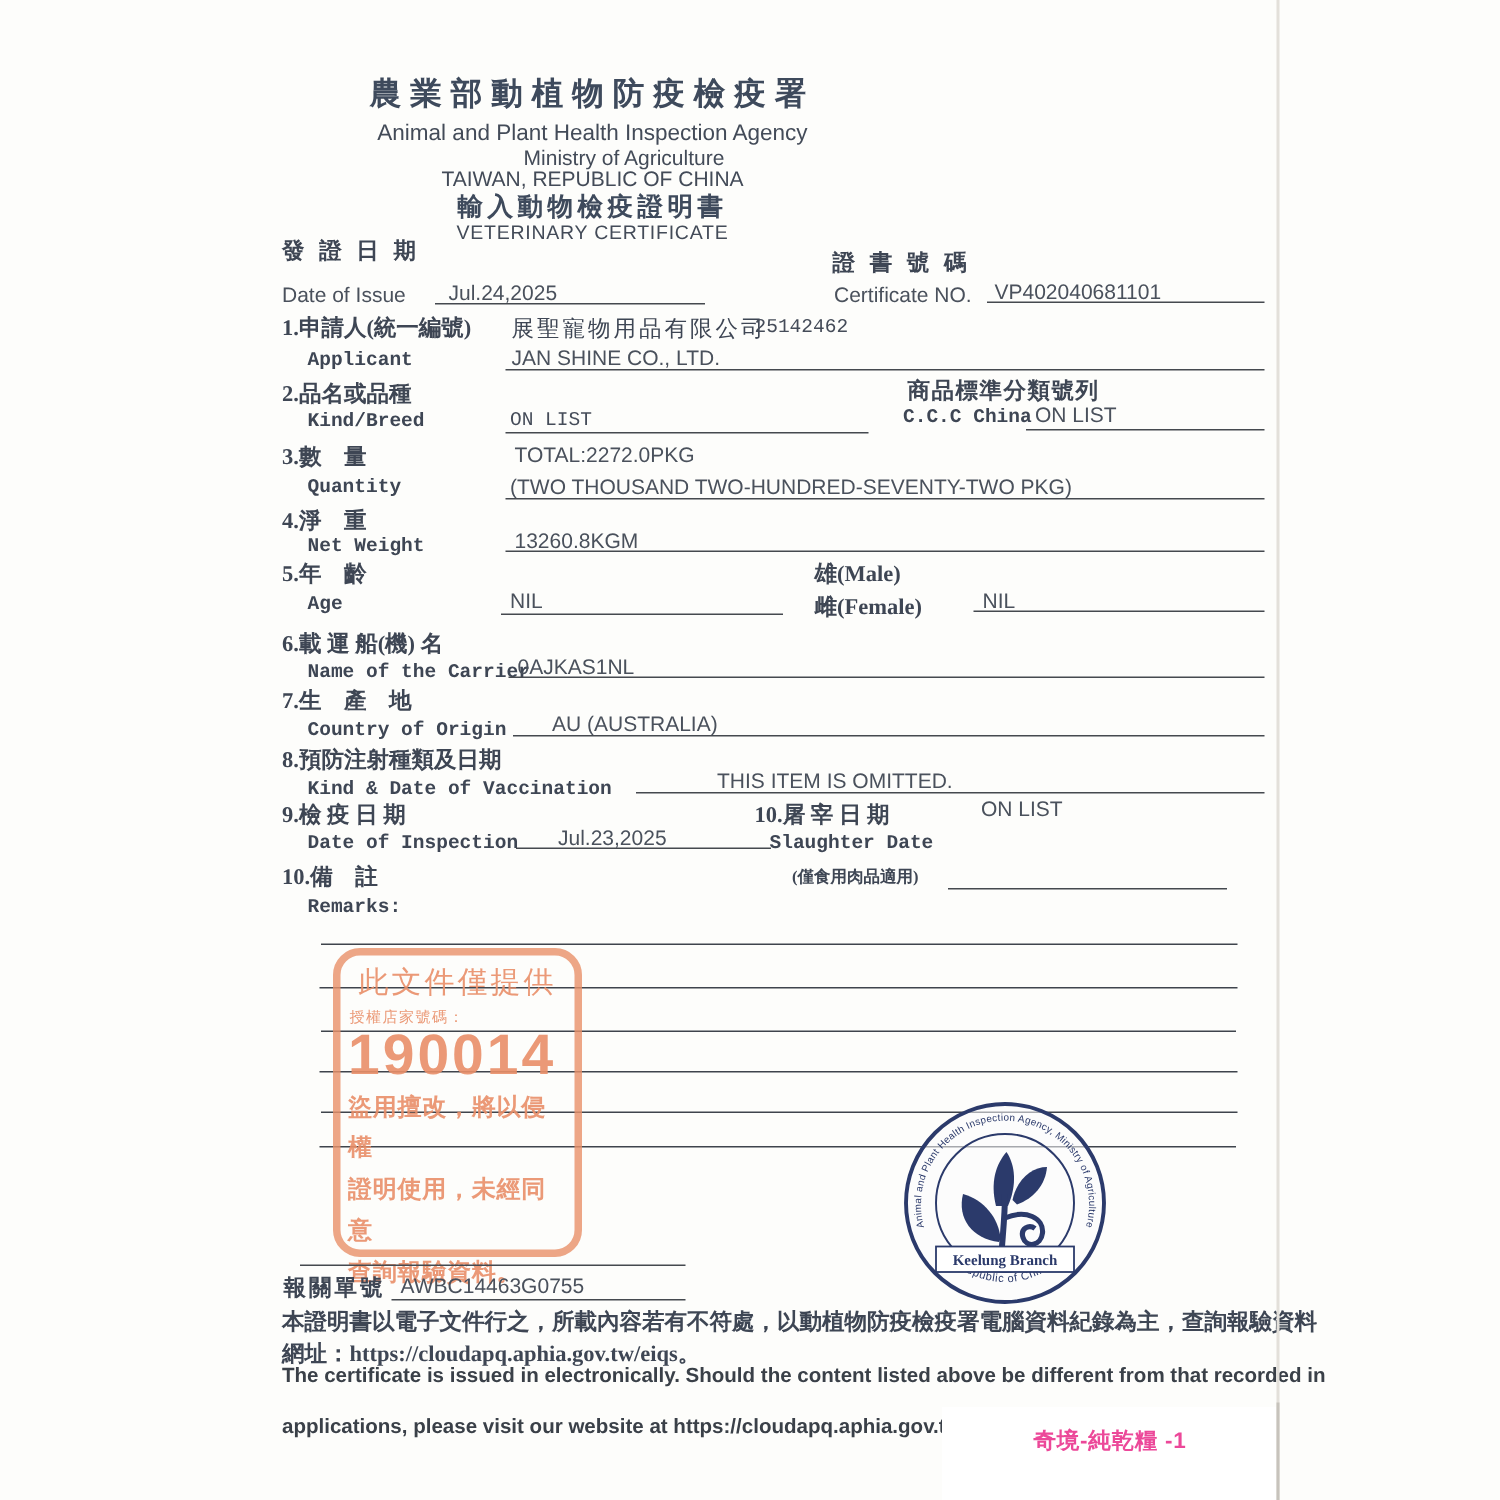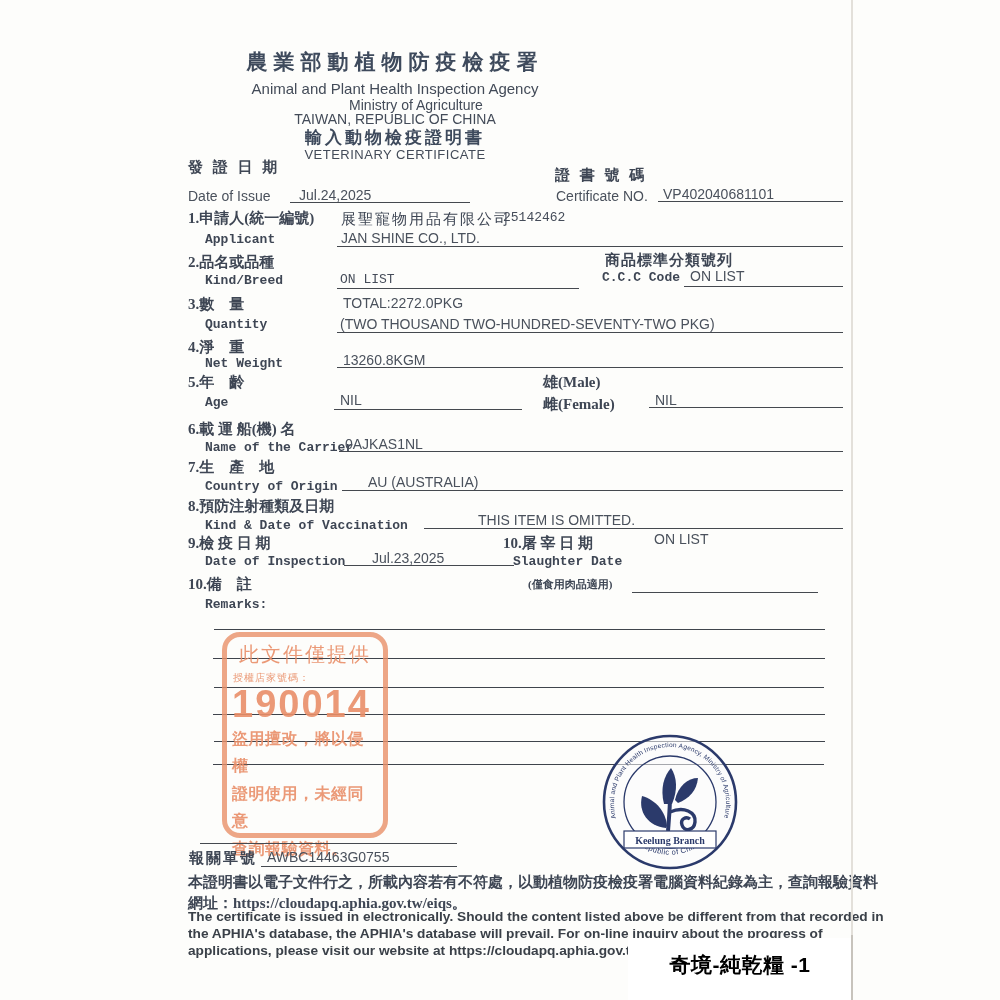--- a/index.html
+++ b/index.html
@@ -21,21 +21,21 @@
          color:rgba(233,142,104,0.95);padding:4px 3px;opacity:0.95;}
   .stamp-l1{font-size:20px;font-weight:normal;text-align:center;letter-spacing:2px;}
   .stamp-l2{font-size:10px;margin:3px 0 0 3px;letter-spacing:1px;}
   .stamp-num{font-size:38px;font-weight:bold;letter-spacing:2px;line-height:1.05;margin-left:2px;}
   .stamp-txt{font-size:16px;font-weight:bold;line-height:27.5px;letter-spacing:0.5px;margin-left:2px;}
   .notice-zh{position:absolute;font-family:"Liberation Serif","DejaVu Serif",serif;font-weight:bold;
              color:#3e4654;font-size:15px;line-height:21px;white-space:nowrap;}
   .notice-en{position:absolute;font-weight:bold;color:#3a4048;font-size:13.7px;line-height:17.5px;white-space:nowrap;}
   .tagbox{position:absolute;left:628px;top:938px;width:224px;height:62px;background:#ffffff;
           text-align:center;padding-top:13px;box-sizing:border-box;}
-  .tagtxt{font-weight:bold;color:#000000;font-size:21px;letter-spacing:0.5px;
+  .tagtxt{font-weight:bold;color:#ec4899;font-size:15px;letter-spacing:0.5px;
           font-family:"Liberation Sans","DejaVu Sans",sans-serif;}
   .scanline{position:absolute;left:851px;top:0;width:2px;height:1000px;background:#e3e0da;}
   .scanline2{position:absolute;left:851px;top:935px;width:2px;height:65px;background:#c7c3bc;}
 </style>
 </head>
 <body>
 
 <div class="page">
 
   <div class="ctr hdr-zh" style="top:48px;font-size:21px;letter-spacing:6px;">農業部動植物防疫檢疫署</div>
@@ -60,21 +60,21 @@
   <div class="abs valmono" style="left:503px;top:210px;">25142462</div>
   <div class="abs enlbl" style="left:205px;top:232px;">Applicant</div>
   <div class="abs val" style="left:341px;top:230px;">JAN SHINE CO., LTD.</div>
   <div class="rule" style="left:337px;top:246px;width:506px;"></div>
 
   <div class="abs zh" style="left:188px;top:253px;">2.品名或品種</div>
   <div class="abs zh" style="left:605px;top:251px;letter-spacing:1px;">商品標準分類號列</div>
   <div class="abs enlbl" style="left:205px;top:273px;">Kind/Breed</div>
   <div class="abs valmono" style="left:340px;top:272px;">ON LIST</div>
   <div class="rule" style="left:337px;top:288px;width:242px;"></div>
-  <div class="abs enlbl" style="left:602px;top:270px;">C.C.C Code</div>
+  <div class="abs enlbl" style="left:602px;top:270px;">C.C.C China</div>
   <div class="abs val" style="left:690px;top:268px;">ON LIST</div>
   <div class="rule" style="left:684px;top:286px;width:159px;"></div>
 
   <div class="abs zh" style="left:188px;top:295px;">3.數　量</div>
   <div class="abs val" style="left:343px;top:295px;">TOTAL:2272.0PKG</div>
   <div class="abs enlbl" style="left:205px;top:317px;">Quantity</div>
   <div class="abs val" style="left:340px;top:316px;">(TWO THOUSAND TWO-HUNDRED-SEVENTY-TWO PKG)</div>
   <div class="rule" style="left:337px;top:332px;width:506px;"></div>
 
   <div class="abs zh" style="left:188px;top:338px;">4.淨　重</div>
@@ -158,21 +158,20 @@
   </svg>
 
   <div class="rule" style="left:200px;top:843px;width:257px;"></div>
   <div class="abs zh" style="left:189px;top:849px;letter-spacing:2px;">報關單號</div>
   <div class="abs val" style="left:267px;top:849px;">AWBC14463G0755</div>
   <div class="rule" style="left:261px;top:866px;width:196px;"></div>
 
   <div class="notice-zh" style="left:188px;top:872px;">本證明書以電子文件行之，所載內容若有不符處，以動植物防疫檢疫署電腦資料紀錄為主，查詢報驗資料</div>
   <div class="notice-zh" style="left:188px;top:893px;">網址：https://cloudapq.aphia.gov.tw/eiqs。</div>
   <div class="notice-en" style="left:188px;top:908px;">The certificate is issued in electronically. Should the content listed above be different from that recorded in</div>
-  <div class="notice-en" style="left:188px;top:925px;">the APHIA's database, the APHIA's database will prevail. For on-line inquiry about the progress of</div>
   <div class="notice-en" style="left:188px;top:942px;">applications, please visit our website at https://cloudapq.aphia.gov.tw/eiqs</div>
 
   <div class="tagbox">
     <span class="tagtxt">奇境-純乾糧 -1</span>
   </div>
 
   <div class="scanline"></div>
   <div class="scanline2"></div>
 
 </div>

